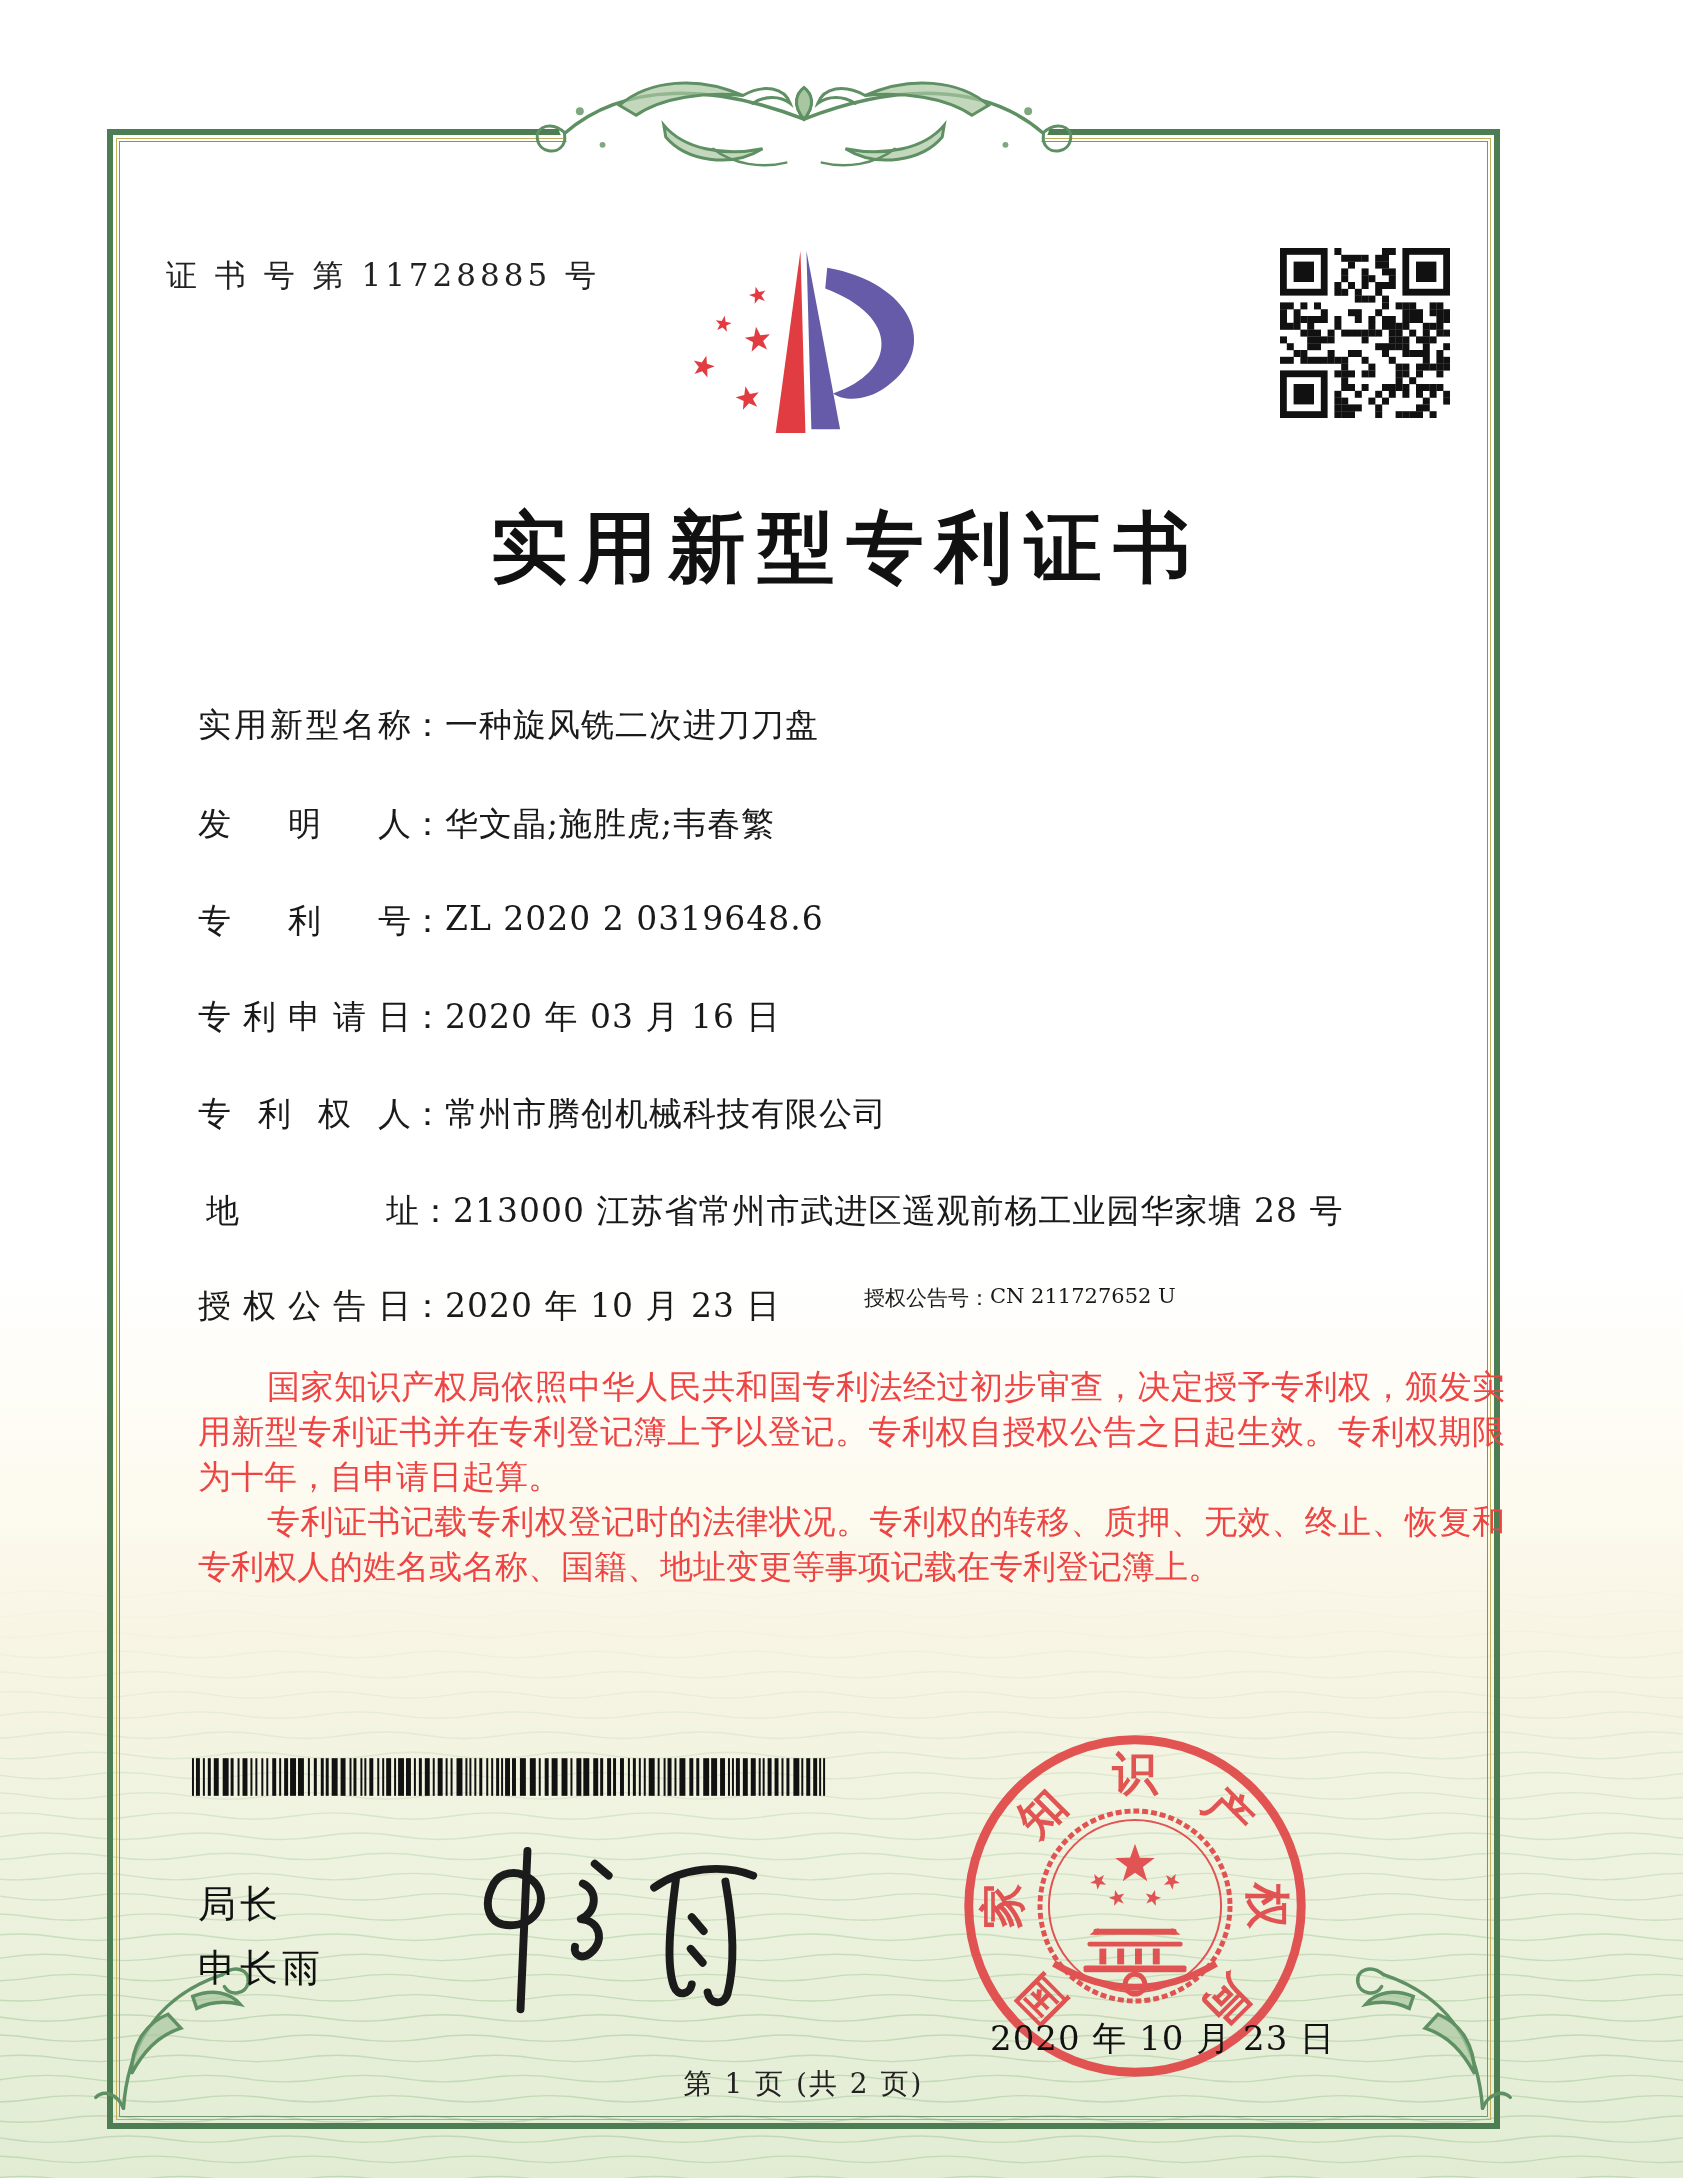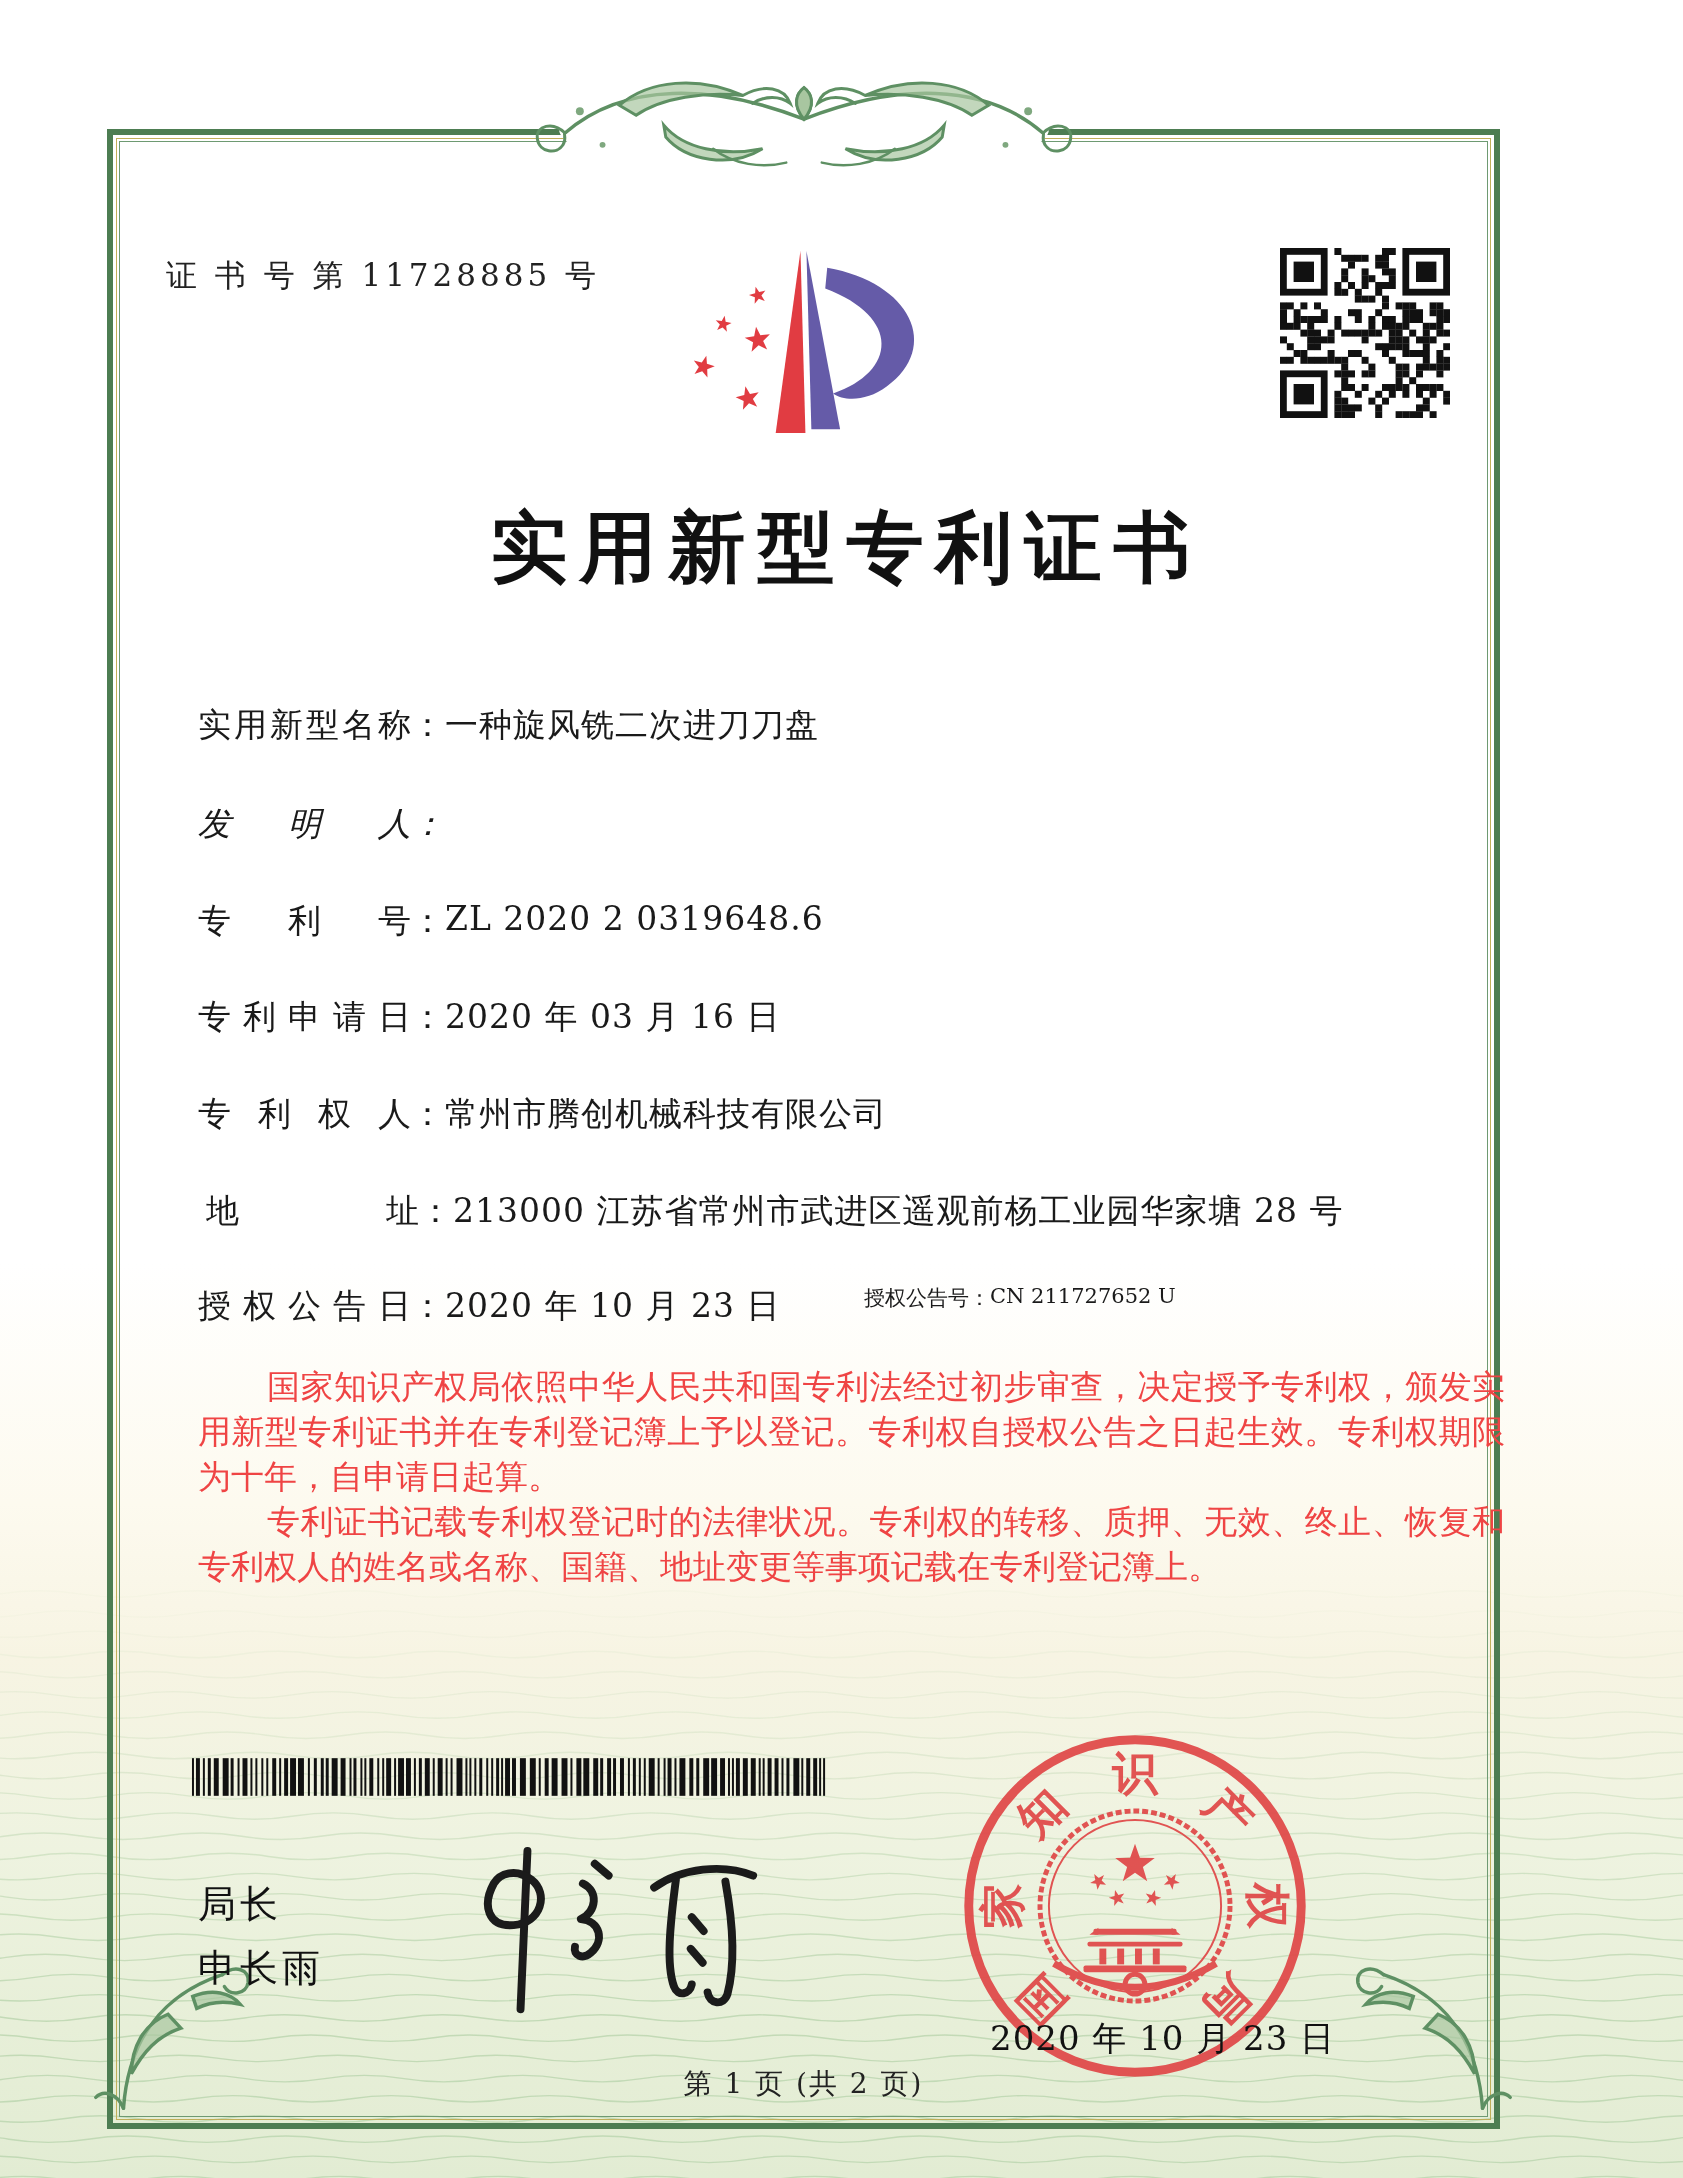--- a/index.html
+++ b/index.html
@@ -383,23 +383,24 @@
     </g>
 </svg>
 
 <div class="abs title">实用新型专利证书</div>
 
 <div class="abs field" style="top:703px;">
   <span class="lbl">实用新型名称</span>
     <span class="sep">：</span>
     <span class="val">一种旋风铣二次进刀刀盘</span>
 </div>
-<div class="abs field" style="top:802px;font-style:italic;">
+<div class="abs field" style="top:802px;">
   <span class="lbl">发明人</span>
     <span class="sep">：</span>
+    <span class="val">华文晶;施胜虎;韦春繁</span>
 </div>
 <div class="abs field" style="top:899px;">
   <span class="lbl">专利号</span>
     <span class="sep">：</span>
     <span class="val">ZL 2020 2 0319648.6</span>
 </div>
 <div class="abs field" style="top:995px;">
   <span class="lbl">专利申请日</span>
     <span class="sep">：</span>
     <span class="val">2020 年 03 月 16 日</span>

